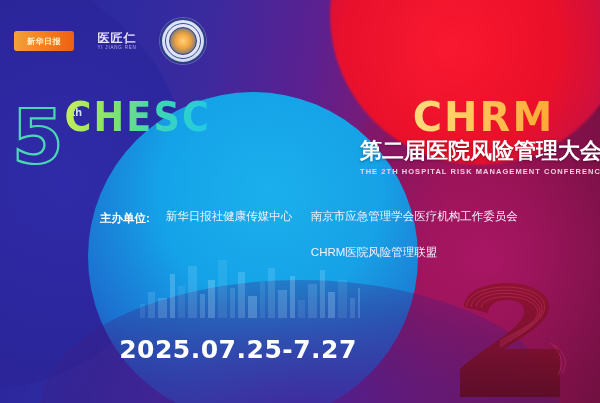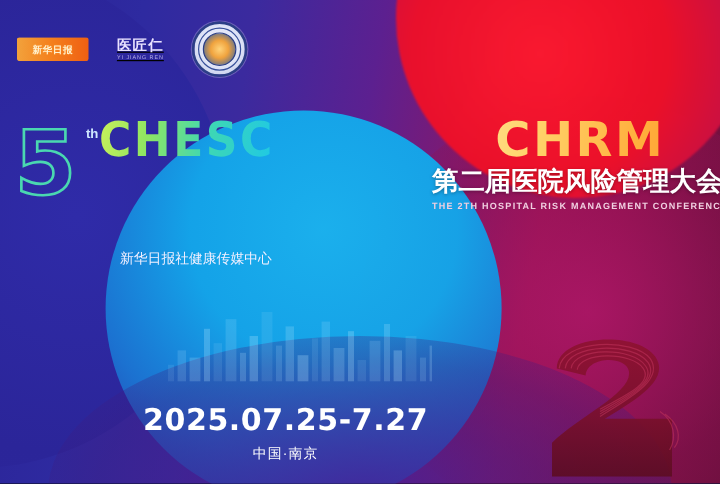--- a/index.html
+++ b/index.html
@@ -64,21 +64,21 @@
   }
   .logo-xh{
     width:60px;height:20px;border-radius:2px;
     background:linear-gradient(90deg,#f2a23c 0%,#f4821f 45%,#ef5f12 100%);
     -webkit-mask-image:linear-gradient(90deg,#000 0 100%);
     display:flex;align-items:center;justify-content:center;
     font-size:8px;color:#fff2cf;letter-spacing:.5px;
     text-shadow:0 0 2px rgba(255,150,40,.9);
     font-weight:bold;
   }
-  .logo-yjr{width:50px;text-align:center;text-decoration:underline;}
+  .logo-yjr{width:50px;text-align:center;}
   .logo-yjr .cn{
     font-size:12px;color:#e9e2ff;letter-spacing:1px;font-weight:bold;line-height:1;
   }
   .logo-yjr .en{
     font-size:4.5px;color:#b9b0e8;letter-spacing:.8px;margin-top:2px;line-height:1;
   }
   .logo-seal{
     width:42px;height:42px;border-radius:50%;
     background:radial-gradient(circle at 50% 45%, #f2f4ff 0%, #dfe4f7 55%, #b9c2e4 100%);
     border:2px solid #2b3f86;
@@ -123,21 +123,21 @@
   .cn-title{
     font-size:22px;line-height:26px;font-weight:bold;color:#ffffff;
     letter-spacing:0px;white-space:nowrap;
     text-shadow:0 1px 3px rgba(0,0,0,.35);
   }
   .en-title{
     font-size:7.5px;letter-spacing:1.05px;color:#d8d2f0;
     margin-top:3px;white-space:nowrap;font-weight:bold;
   }
 
-  .left-block{position:absolute;left:84px;top:10px;}
+  .left-block{position:absolute;left:66px;top:10px;}
   .right-block{position:absolute;left:360px;top:10px;}
 
   .chrm{
     font-size:40px;line-height:42px;font-weight:bold;letter-spacing:2px;
     font-family:"DejaVu Sans",sans-serif;
     background:linear-gradient(100deg,#ffe9a0 0%,#ffd36a 35%,#ffae3c 70%,#ff8f2a 100%);
     -webkit-background-clip:text;background-clip:text;color:transparent;
     text-align:center;
   }
   .right-block .cn-title{letter-spacing:0px;}
@@ -257,23 +257,27 @@
     </div>
 
     <div class="right-block">
       <div class="chrm">CHRM</div>
       <div class="cn-title">第二届医院风险管理大会</div>
       <div class="en-title">THE 2TH HOSPITAL RISK MANAGEMENT CONFERENCE</div>
     </div>
   </div>
 
   <div class="organizers">
+    <div class="org-label">主办单位:</div>
     <div class="org-col c1">
       <div class="org-item">新华日报社健康传媒中心</div>
     </div>
+    <div class="org-col c2">
+      <div class="org-item">南京市应急管理学会医疗机构工作委员会</div>
+      <div class="org-item">CHRM医院风险管理联盟</div>
+    </div>
   </div>
 
   <div class="datewrap">
     <div class="date">2025.07.25-7.27</div>
-    <div class="place">中国·南京</div>
   </div>
 
 </div>
 
 </body></html>

